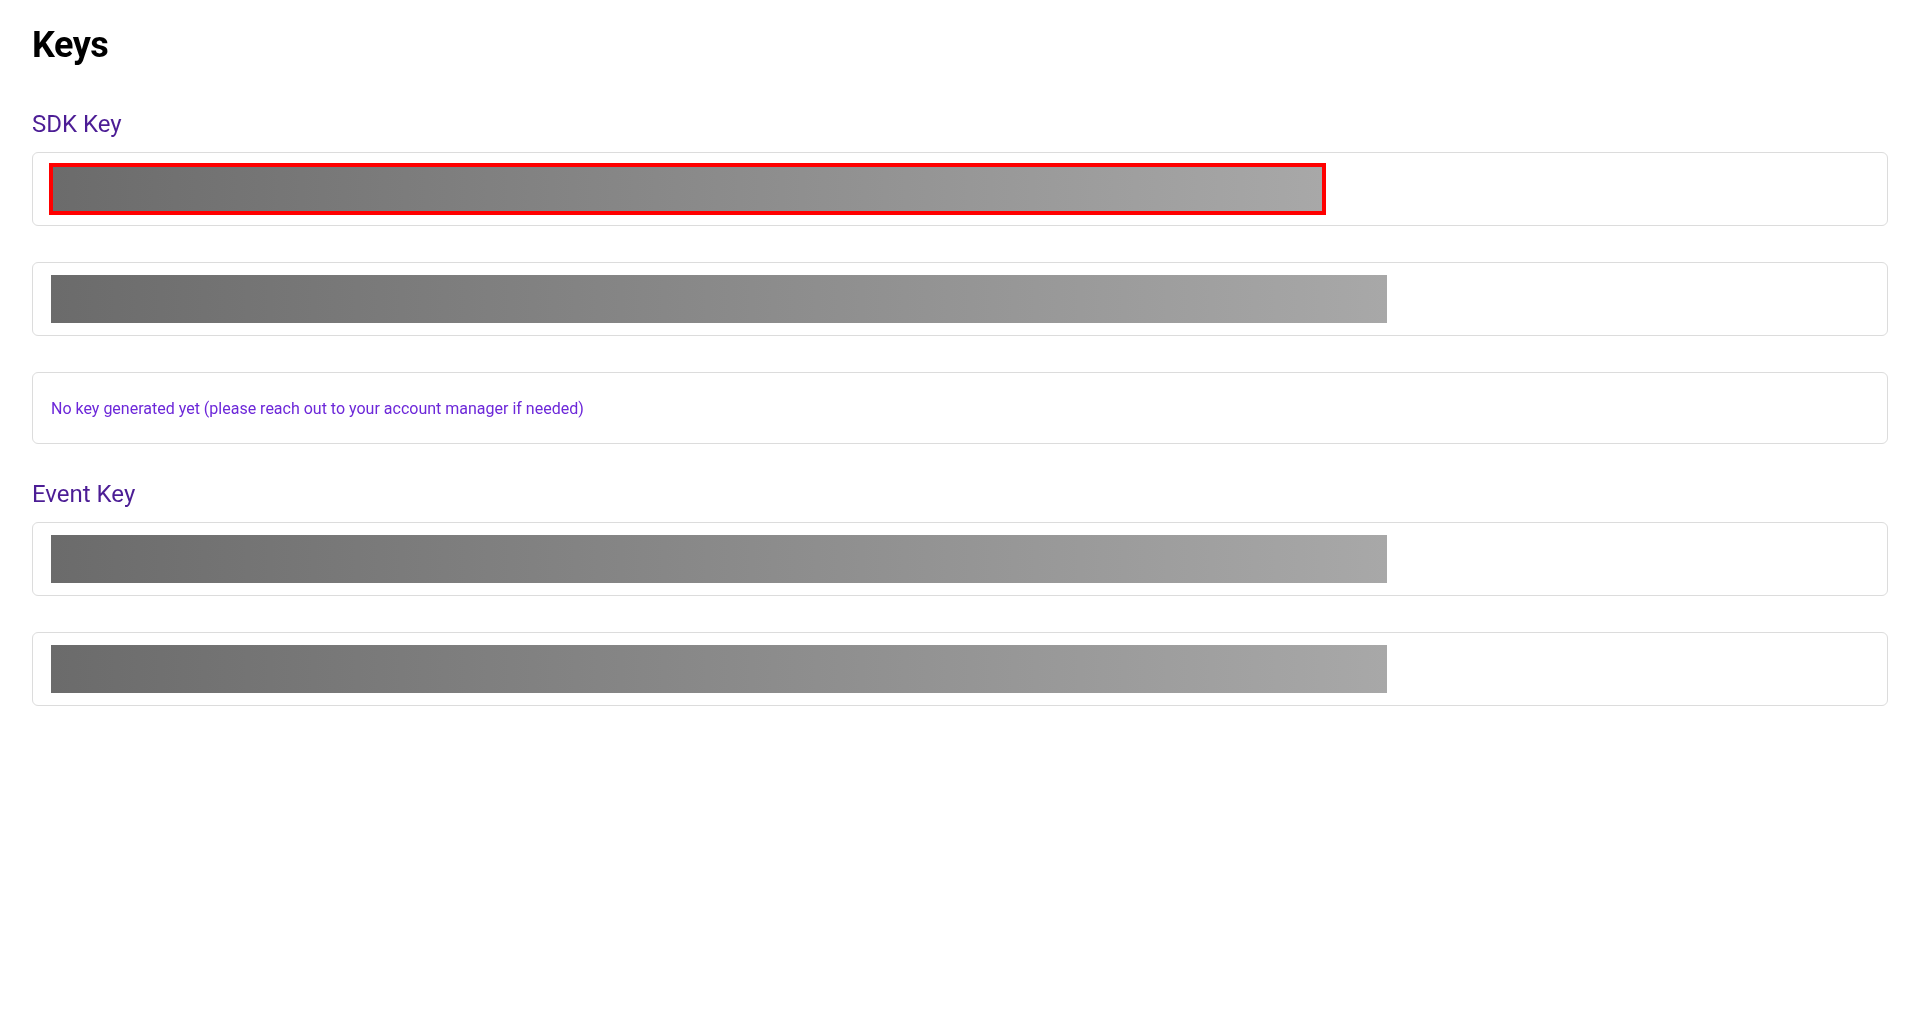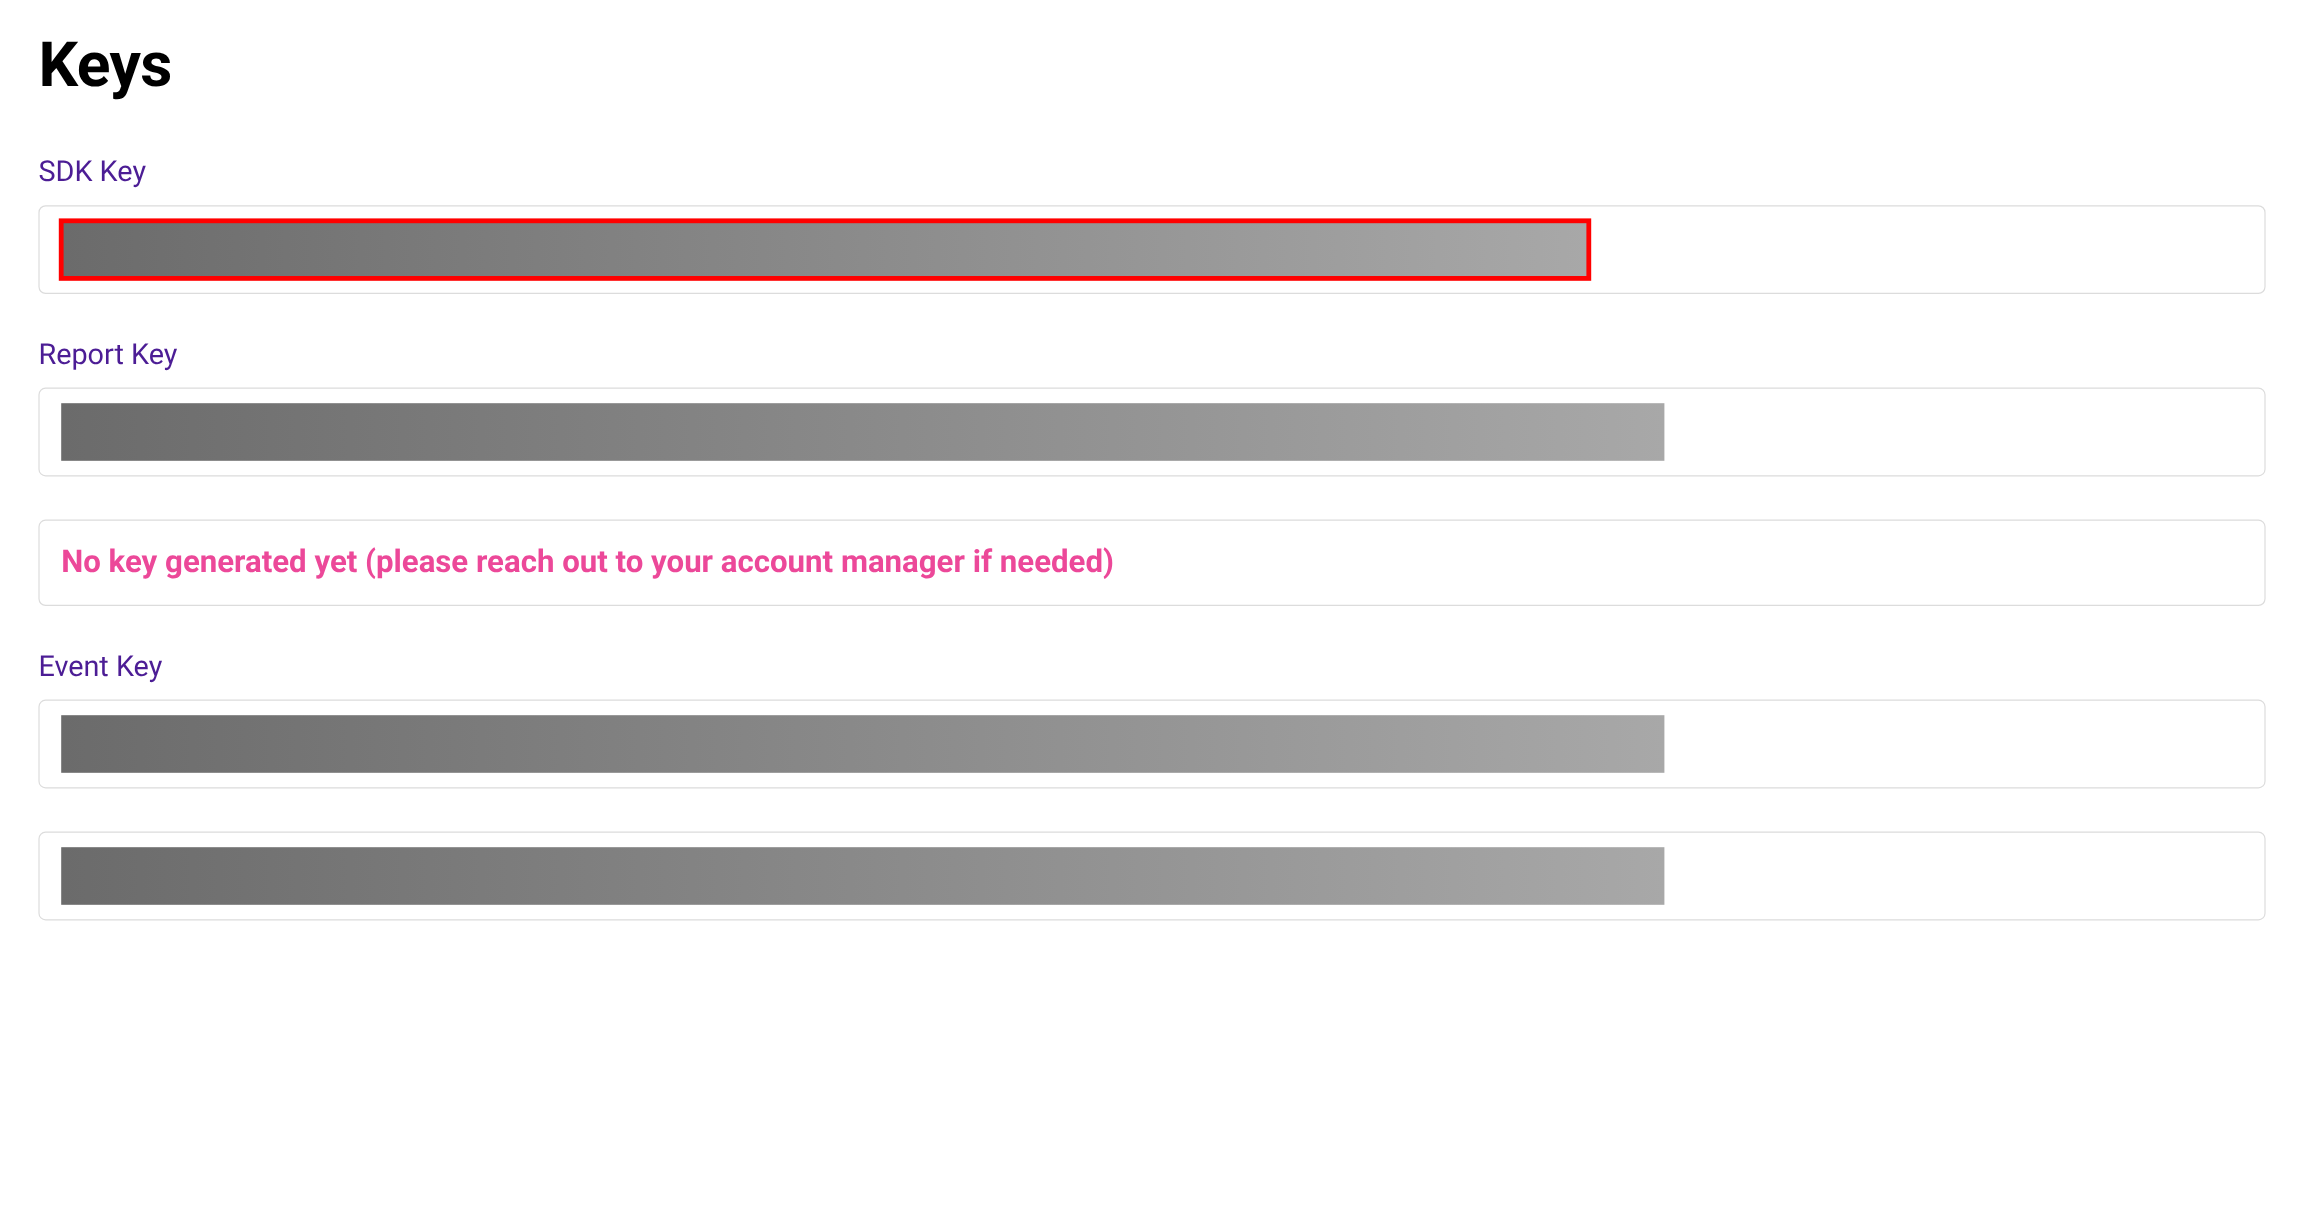--- a/index.html
+++ b/index.html
@@ -7,21 +7,21 @@
       margin: 0;
       padding: 0;
     }
     body {
       font-family: -apple-system, BlinkMacSystemFont, "Segoe UI", Roboto, Helvetica, Arial, sans-serif;
       background: #ffffff;
       padding: 24px 32px;
       color: #1a1a1a;
     }
     .page-title {
-      font-size: 52px;
+      font-size: 36px;
       font-weight: 700;
       margin-bottom: 44px;
       letter-spacing: -0.5px;
       color: #000;
     }
     .field-group {
       margin-bottom: 36px;
     }
     .field-label {
       font-size: 24px;
@@ -46,39 +46,38 @@
     .redacted-bar {
       display: block;
       height: 48px;
       background: linear-gradient(to right, #6b6b6b 0%, #a8a8a8 100%);
     }
     .sdk-bar { width: 70%; }
     .report-bar { width: 73.5%; }
     .event-bar { width: 73.5%; }
     .adreview-bar { width: 73.5%; }
     .placeholder-text {
-      font-size: 26px;
-      color: #ec4899;
-      font-weight: 700;
+      font-size: 16px;
+      color: #6d28d9;
+      font-weight: 400;
     }
   </style>
 </head>
 <body>
 
 <h1 class="page-title">Keys</h1>
 
 <div class="field-group">
   <div class="field-label">SDK Key</div>
   <div class="field-box highlighted">
     <span class="redacted-bar sdk-bar"></span>
   </div>
 </div>
 
 <div class="field-group">
-  <div class="field-label">Report Key</div>
   <div class="field-box">
     <span class="redacted-bar report-bar"></span>
   </div>
 </div>
 
 <div class="field-group">
   <div class="field-box">
     <span class="placeholder-text">No key generated yet (please reach out to your account manager if needed)</span>
   </div>
 </div>

